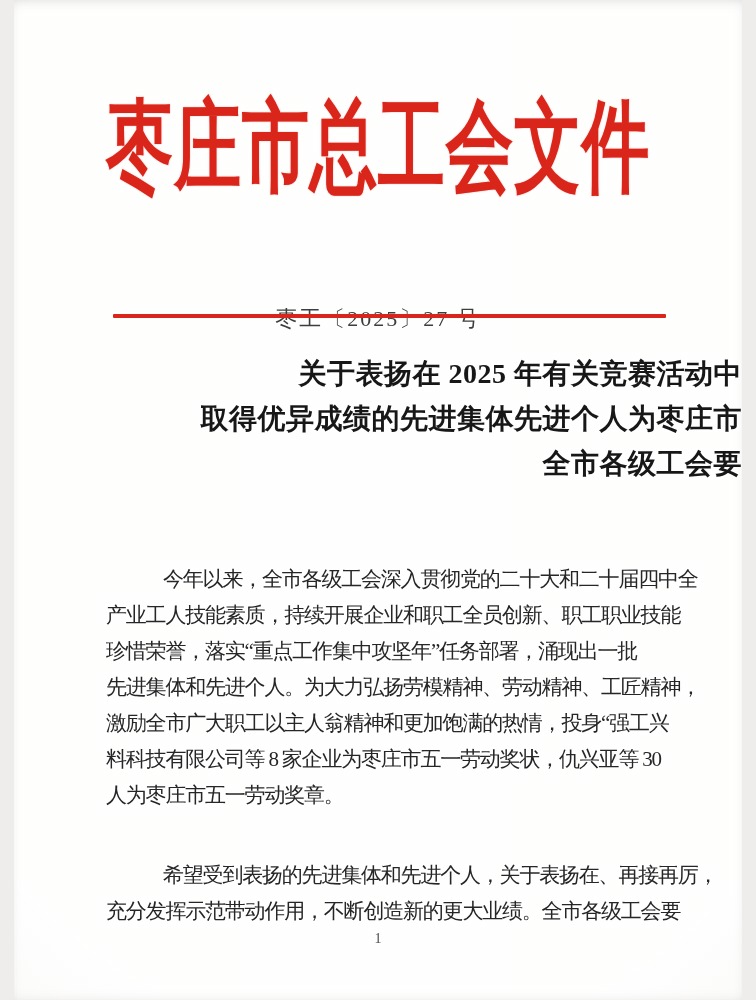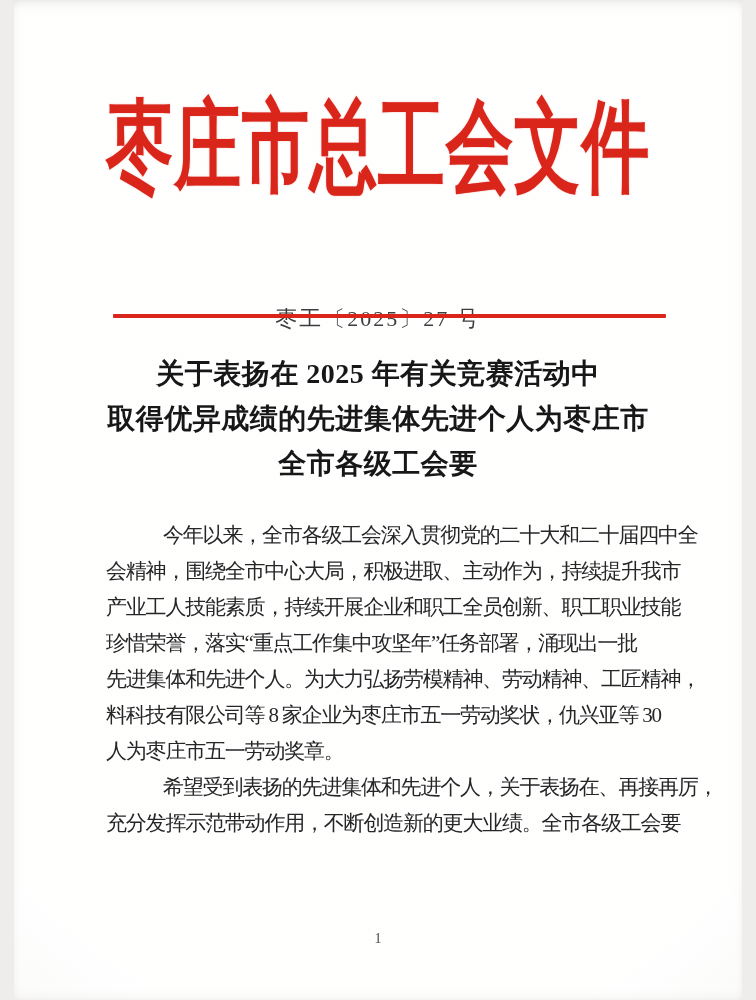--- a/index.html
+++ b/index.html
@@ -64,40 +64,40 @@
     top: 314px; left: 99px;
     width: 553px; height: 4px;
     background: var(--accent_red);
     border-radius: 1px;
   }
 
   .doc-title {
     position: absolute;
     top: 351px; left: 0;
     width: 100%;
-    text-align: center;
+    text-align: right;
     font-weight: bold;
     font-size: 28px;
     line-height: 45px;
     color: #171717;
     letter-spacing: 0.5px;
   }
 
   .body-text {
     position: absolute;
     top: 517px; left: 92px;
     width: 572px;
     font-size: 21px;
     line-height: 36px;
     letter-spacing: -1.2px;
     color: var(--ink);
     text-align: left;
   }
   .body-line { white-space: nowrap; }
-  .body-line.indent { padding-left: 57px; }
+  .body-line.indent { padding-left: 57px; margin-top: 44px; }
 
   .page-number {
     position: absolute;
     top: 931px; left: 0;
     width: 100%;
     text-align: center;
     font-size: 14px;
     color: #4a4a4a;
     font-family: "Liberation Serif", "DejaVu Serif", serif;
   }
@@ -115,24 +115,24 @@
 
   <div class="doc-title">
     <div>关于表扬在 2025 年有关竞赛活动中</div>
     <div>取得优异成绩的先进集体先进个人为枣庄市</div>
     <div>全市各级工会要</div>
   </div>
 
   <div class="body-text">
     <div>
       <div class="body-line indent">今年以来，全市各级工会深入贯彻党的二十大和二十届四中全</div>
-      <div class="body-line">会精神，围绕全市中心大局，积极进取、主动作为，持续提升我市</div>
       <div class="body-line">产业工人技能素质，持续开展企业和职工全员创新、职工职业技能</div>
       <div class="body-line">珍惜荣誉，落实“重点工作集中攻坚年”任务部署，涌现出一批</div>
       <div class="body-line">先进集体和先进个人。为大力弘扬劳模精神、劳动精神、工匠精神，</div>
+      <div class="body-line">激励全市广大职工以主人翁精神和更加饱满的热情，投身“强工兴</div>
       <div class="body-line">料科技有限公司等 8 家企业为枣庄市五一劳动奖状，仇兴亚等 30</div>
       <div class="body-line">人为枣庄市五一劳动奖章。</div>
     </div>
     <div>
       <div class="body-line indent">希望受到表扬的先进集体和先进个人，关于表扬在、再接再厉，</div>
       <div class="body-line">充分发挥示范带动作用，不断创造新的更大业绩。全市各级工会要</div>
     </div>
   </div>
 
   <div class="page-number">1</div>

